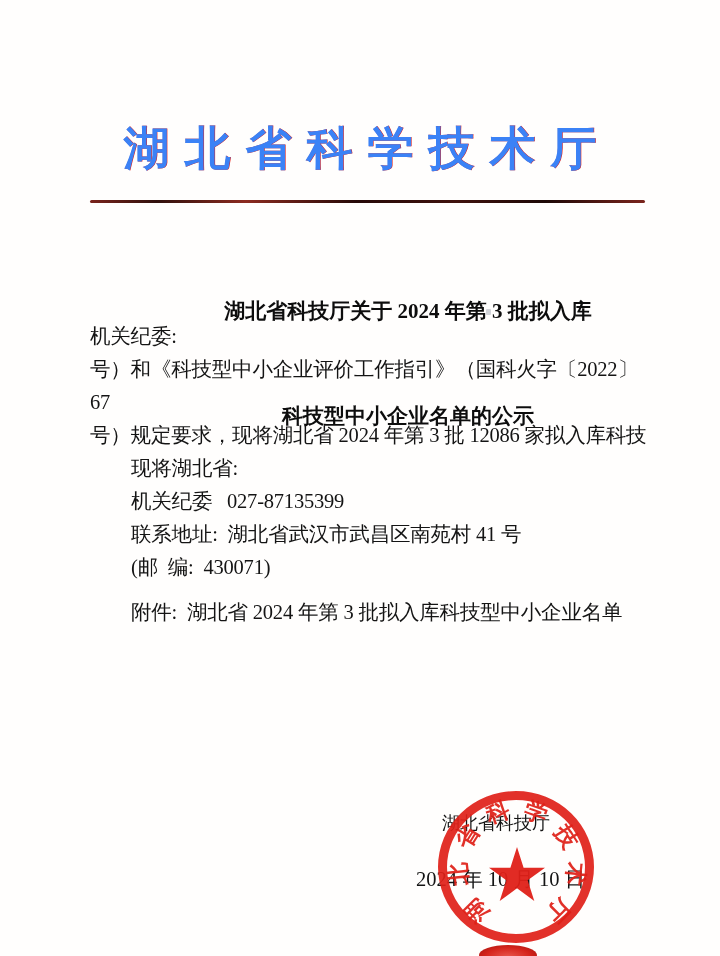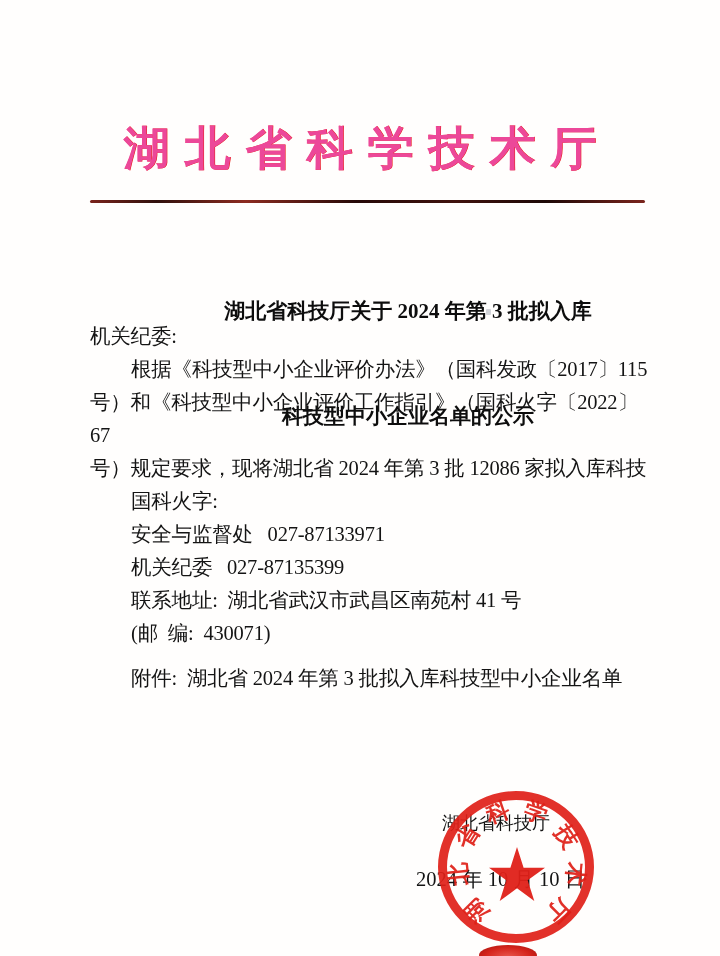--- a/index.html
+++ b/index.html
@@ -17,21 +17,21 @@
 
   
   .letterhead {
     position: absolute;
     top: 118px;
     left: 0;
     width: 720px;
     text-align: center;
     font-size: 46px;
     font-weight: bold;
-    color: #ec4899;
+    color: #3b82f6;
     letter-spacing: 15px;
     text-indent: 15px;
     white-space: nowrap;
     text-shadow: 0.5px 0 0 #e8170b;
   }
 
   
   .rule {
     position: absolute;
     top: 200px;
@@ -171,25 +171,23 @@
 
   <div class="doc-title">
     <div>湖北省科技厅关于 2024 年第 3 批拟入库</div>
     <div>科技型中小企业名单的公示</div>
   </div>
 
   <div class="speck"></div>
 
   <div class="body-text">
     <div class="line">机关纪委:</div>
-    <div class="line ind">根据《科技型中小企业评价办法》（国科发政〔2017〕115</div>
     <div class="line">号）和《科技型中小企业评价工作指引》（国科火字〔2022〕67</div>
     <div class="line">号）规定要求，现将湖北省 2024 年第 3 批 12086 家拟入库科技</div>
-    <div class="line ind">国科火字:</div>
-    <div class="line ind">安全与监督处   027-87133971</div>
+    <div class="line ind">现将湖北省:</div>
     <div class="line ind">机关纪委   027-87135399</div>
     <div class="line ind">联系地址:  湖北省武汉市武昌区南苑村 41 号</div>
     <div class="line ind">(邮  编:  430071)</div>
     <div class="line ind attachment">附件:  湖北省 2024 年第 3 批拟入库科技型中小企业名单</div>
   </div>
 
   <div class="sig-org">湖北省科技厅</div>
   <div class="sig-date">2024 年 10 月 10 日</div>
 
   <div class="seal">

